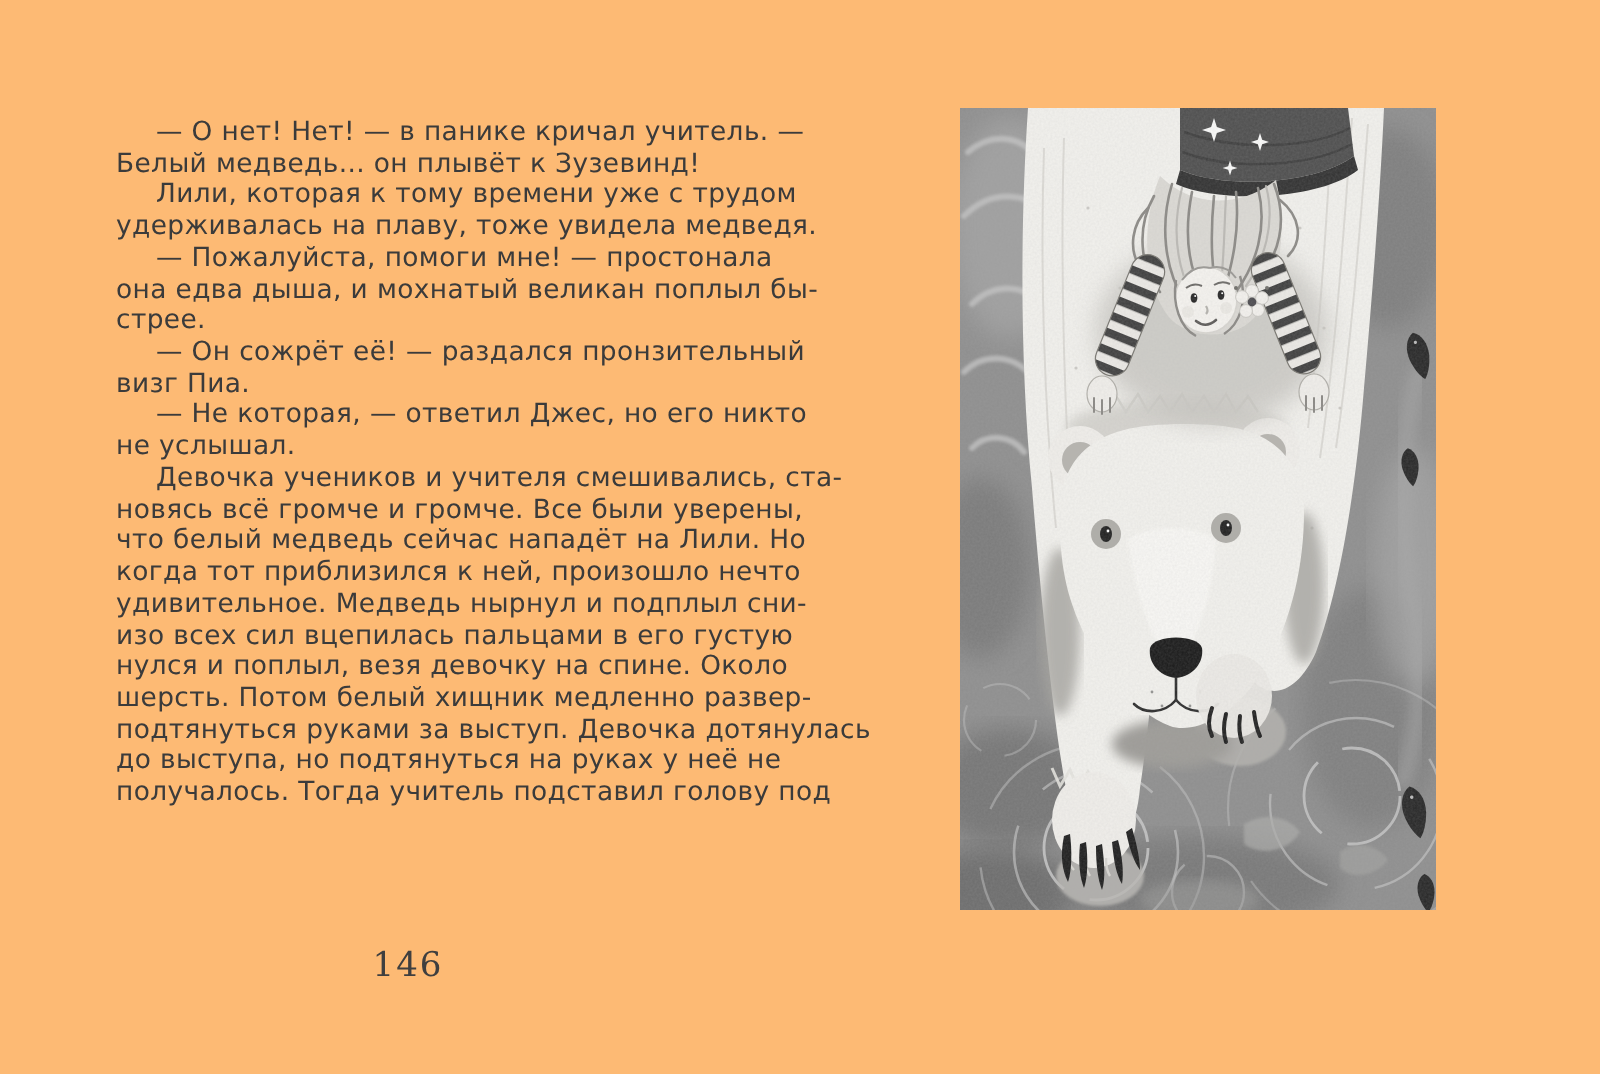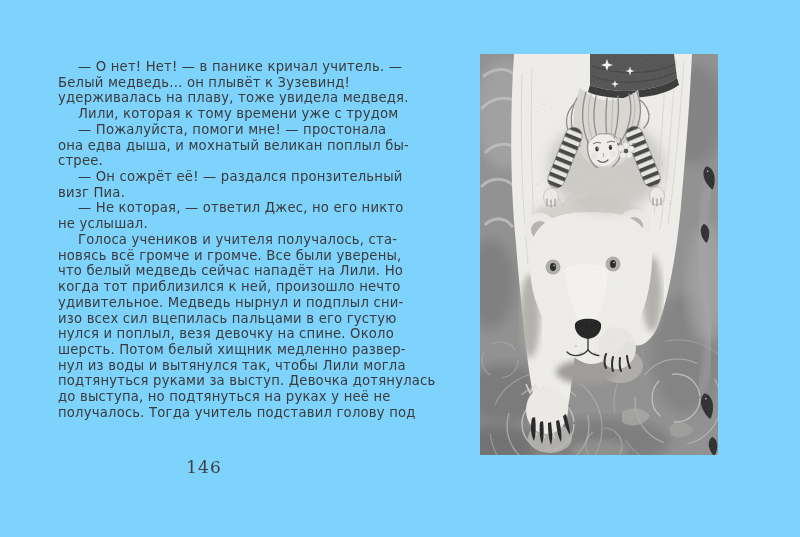--- a/index.html
+++ b/index.html
@@ -3,21 +3,21 @@
 <meta charset="utf-8">
 <style>
   html,body{margin:0;padding:0;}
   body{
     width:800px;height:537px;
     background:#fdfdfc;
     overflow:hidden;
     position:relative;
     font-family:"DejaVu Sans","Liberation Sans",sans-serif;
   }
-  .book-spread{position:absolute;inset:0;background:#7dd3fc;}
+  .book-spread{position:absolute;inset:0;background:#fdba74;}
   
   .text-column{
     position:absolute;left:58px;top:59px;width:292px;
     color:#3b3b3b;
     font-size:13.2px;
     letter-spacing:0.2px;
   }
   .line{
     height:15.72px;line-height:15.72px;
     text-align:justify;
@@ -25,57 +25,56 @@
     text-align-last:justify;
     white-space:nowrap;
     overflow:visible;
   }
   .line-first{text-indent:20px;}
   .line-last{
     -moz-text-align-last:left;
     text-align-last:left;
   }
   .page-number{
-    position:absolute;left:58px;top:457px;width:292px;
+    position:absolute;left:58px;top:473px;width:292px;
     text-align:center;
     font-family:"DejaVu Serif","Liberation Serif",serif;
     font-size:17px;color:#3f3f3f;letter-spacing:1px;
   }
   
   .illustration{
     position:absolute;left:480px;top:54px;width:238px;height:401px;
   }
   .illustration svg{display:block;width:238px;height:401px;}
 </style>
 </head>
 <body>
 
 <div class="book-spread">
 
   <div class="text-column">
       <div class="line line-first">— О нет! Нет! — в панике кричал учитель. —</div>
       <div class="line line-last">Белый медведь... он плывёт к Зузевинд!</div>
+      <div class="line line-first">Лили, которая к тому времени уже с трудом</div>
       <div class="line line-last">удерживалась на плаву, тоже увидела медведя.</div>
-      <div class="line line-first">Лили, которая к тому времени уже с трудом</div>
       <div class="line line-first">— Пожалуйста, помоги мне! — простонала</div>
       <div class="line">она едва дыша, и мохнатый великан поплыл бы-</div>
       <div class="line line-last">стрее.</div>
       <div class="line line-first">— Он сожрёт её! — раздался пронзительный</div>
       <div class="line line-last">визг Пиа.</div>
       <div class="line line-first">— Не которая, — ответил Джес, но его никто</div>
       <div class="line line-last">не услышал.</div>
-      <div class="line line-first">Голоса учеников и учителя получалось, ста-</div>
+      <div class="line line-first">Девочка учеников и учителя смешивались, ста-</div>
       <div class="line">новясь всё громче и громче. Все были уверены,</div>
       <div class="line">что белый медведь сейчас нападёт на Лили. Но</div>
       <div class="line">когда тот приблизился к ней, произошло нечто</div>
       <div class="line">удивительное. Медведь нырнул и подплыл сни-</div>
       <div class="line">изо всех сил вцепилась пальцами в его густую</div>
       <div class="line">нулся и поплыл, везя девочку на спине. Около</div>
       <div class="line">шерсть. Потом белый хищник медленно развер-</div>
-      <div class="line">нул из воды и вытянулся так, чтобы Лили могла</div>
       <div class="line">подтянуться руками за выступ. Девочка дотянулась</div>
       <div class="line">до выступа, но подтянуться на руках у неё не</div>
       <div class="line line-last">получалось. Тогда учитель подставил голову под</div>
     </div>
 
   <div class="page-number">146</div>
 
   <div class="illustration" role="img" aria-label="Белый медведь плывёт по серой воде; на его спине лежит девочка с развевающимися волосами, в полосатых рукавах и с цветком в волосах; вокруг лап медведя круги на воде и тёмные рыбки">
     <svg viewBox="0 0 238 401" xmlns="http://www.w3.org/2000/svg">
       <defs>

